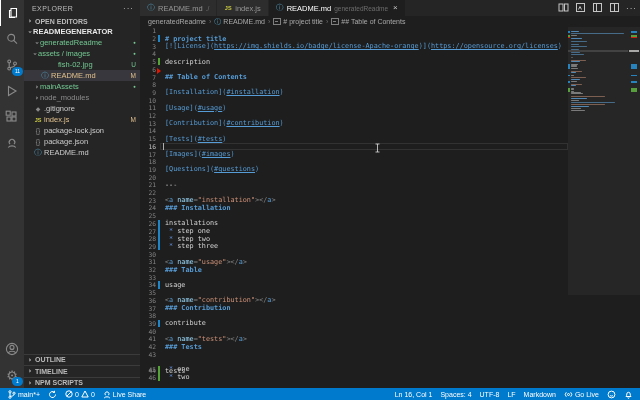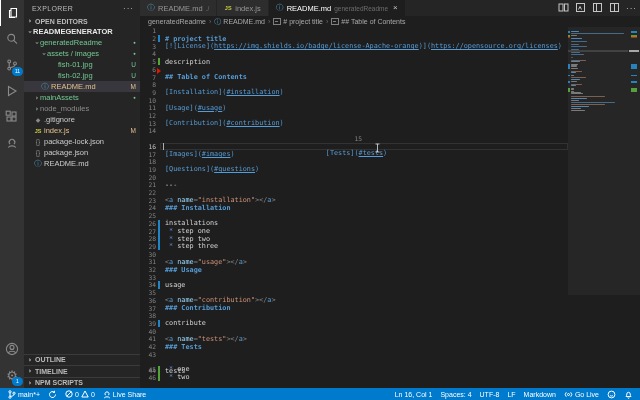--- a/index.html
+++ b/index.html
@@ -169,29 +169,24 @@
   <div class="tree" id="tree">
       <div class="trow" style="padding-left: 3px; font-weight: bold;">
         <span class="chev down">›</span>
         <span class="lbl" style="color: rgb(231, 231, 231);">READMEGENERATOR</span>
       </div>
       <div class="trow" style="padding-left: 10px;">
         <span class="chev down">›</span>
         <span class="lbl" style="color: rgb(115, 201, 145);">generatedReadme</span>
         <span class="badge" style="color: rgb(115, 201, 145); font-size: 4.5px;">●</span>
       </div>
-      <div class="trow" style="padding-left: 17px;">
+      <div class="trow" style="padding-left: 8px;">
         <span class="chev down">›</span>
         <span class="lbl" style="color: rgb(115, 201, 145);">assets / images</span>
         <span class="badge" style="color: rgb(115, 201, 145); font-size: 4.5px;">●</span>
-      </div>
-      <div class="trow" style="padding-left: 24px;">
-        <span class="ficon image"></span>
-        <span class="lbl" style="color: rgb(115, 201, 145);">fish-01.jpg</span>
-        <span class="badge" style="color: rgb(115, 201, 145);">U</span>
       </div>
       <div class="trow" style="padding-left: 24px;">
         <span class="ficon image"></span>
         <span class="lbl" style="color: rgb(115, 201, 145);">fish-02.jpg</span>
         <span class="badge" style="color: rgb(115, 201, 145);">U</span>
       </div>
       <div class="trow selected" style="padding-left: 17px;">
         <span class="ficon info">ⓘ</span>
         <span class="lbl" style="color: rgb(226, 192, 141);">README.md</span>
         <span class="badge" style="color: rgb(226, 192, 141);">M</span>
@@ -366,21 +361,21 @@
       <div class="line" style="top: 92.4px;">
         <span class="num">13</span>
         <span class="deco"></span>
         <span class="txt"><span class="c-lk">[Contribution](</span><span class="c-url">#contribution</span><span class="c-lk">)</span></span>
       </div>
       <div class="line" style="top: 100.1px;">
         <span class="num">14</span>
         <span class="deco"></span>
         <span class="txt"></span>
       </div>
-      <div class="line" style="top: 107.8px; flex-direction: column;">
+      <div class="line" style="top: 107.8px;">
         <span class="num">15</span>
         <span class="deco"></span>
         <span class="txt"><span class="c-lk">[Tests](</span><span class="c-url">#tests</span><span class="c-lk">)</span></span>
       </div>
       <div class="line" style="top: 115.5px;">
         <span class="num cur">16</span>
         <span class="deco"></span>
         <span class="txt"></span>
       </div>
       <div class="line" style="top: 123.2px;">
@@ -454,21 +449,21 @@
         <span class="txt"></span>
       </div>
       <div class="line" style="top: 231px;">
         <span class="num">31</span>
         <span class="deco"></span>
         <span class="txt"><span class="c-tp">&lt;</span><span class="c-tg">a</span><span class="c-tp"> </span><span class="c-at">name</span><span class="c-tp">=</span><span class="c-st">"usage"</span><span class="c-tp">&gt;&lt;/</span><span class="c-tg">a</span><span class="c-tp">&gt;</span></span>
       </div>
       <div class="line" style="top: 238.7px;">
         <span class="num">32</span>
         <span class="deco"></span>
-        <span class="txt"><span class="c-h">### Usage</span></span>
+        <span class="txt"><span class="c-h">### Table</span></span>
       </div>
       <div class="line" style="top: 246.4px;">
         <span class="num">33</span>
         <span class="deco"></span>
         <span class="txt"></span>
       </div>
       <div class="line" style="top: 254.1px;">
         <span class="num">34</span>
         <span class="deco m"></span>
         <span class="txt"><span class="c-p">usage</span></span>

